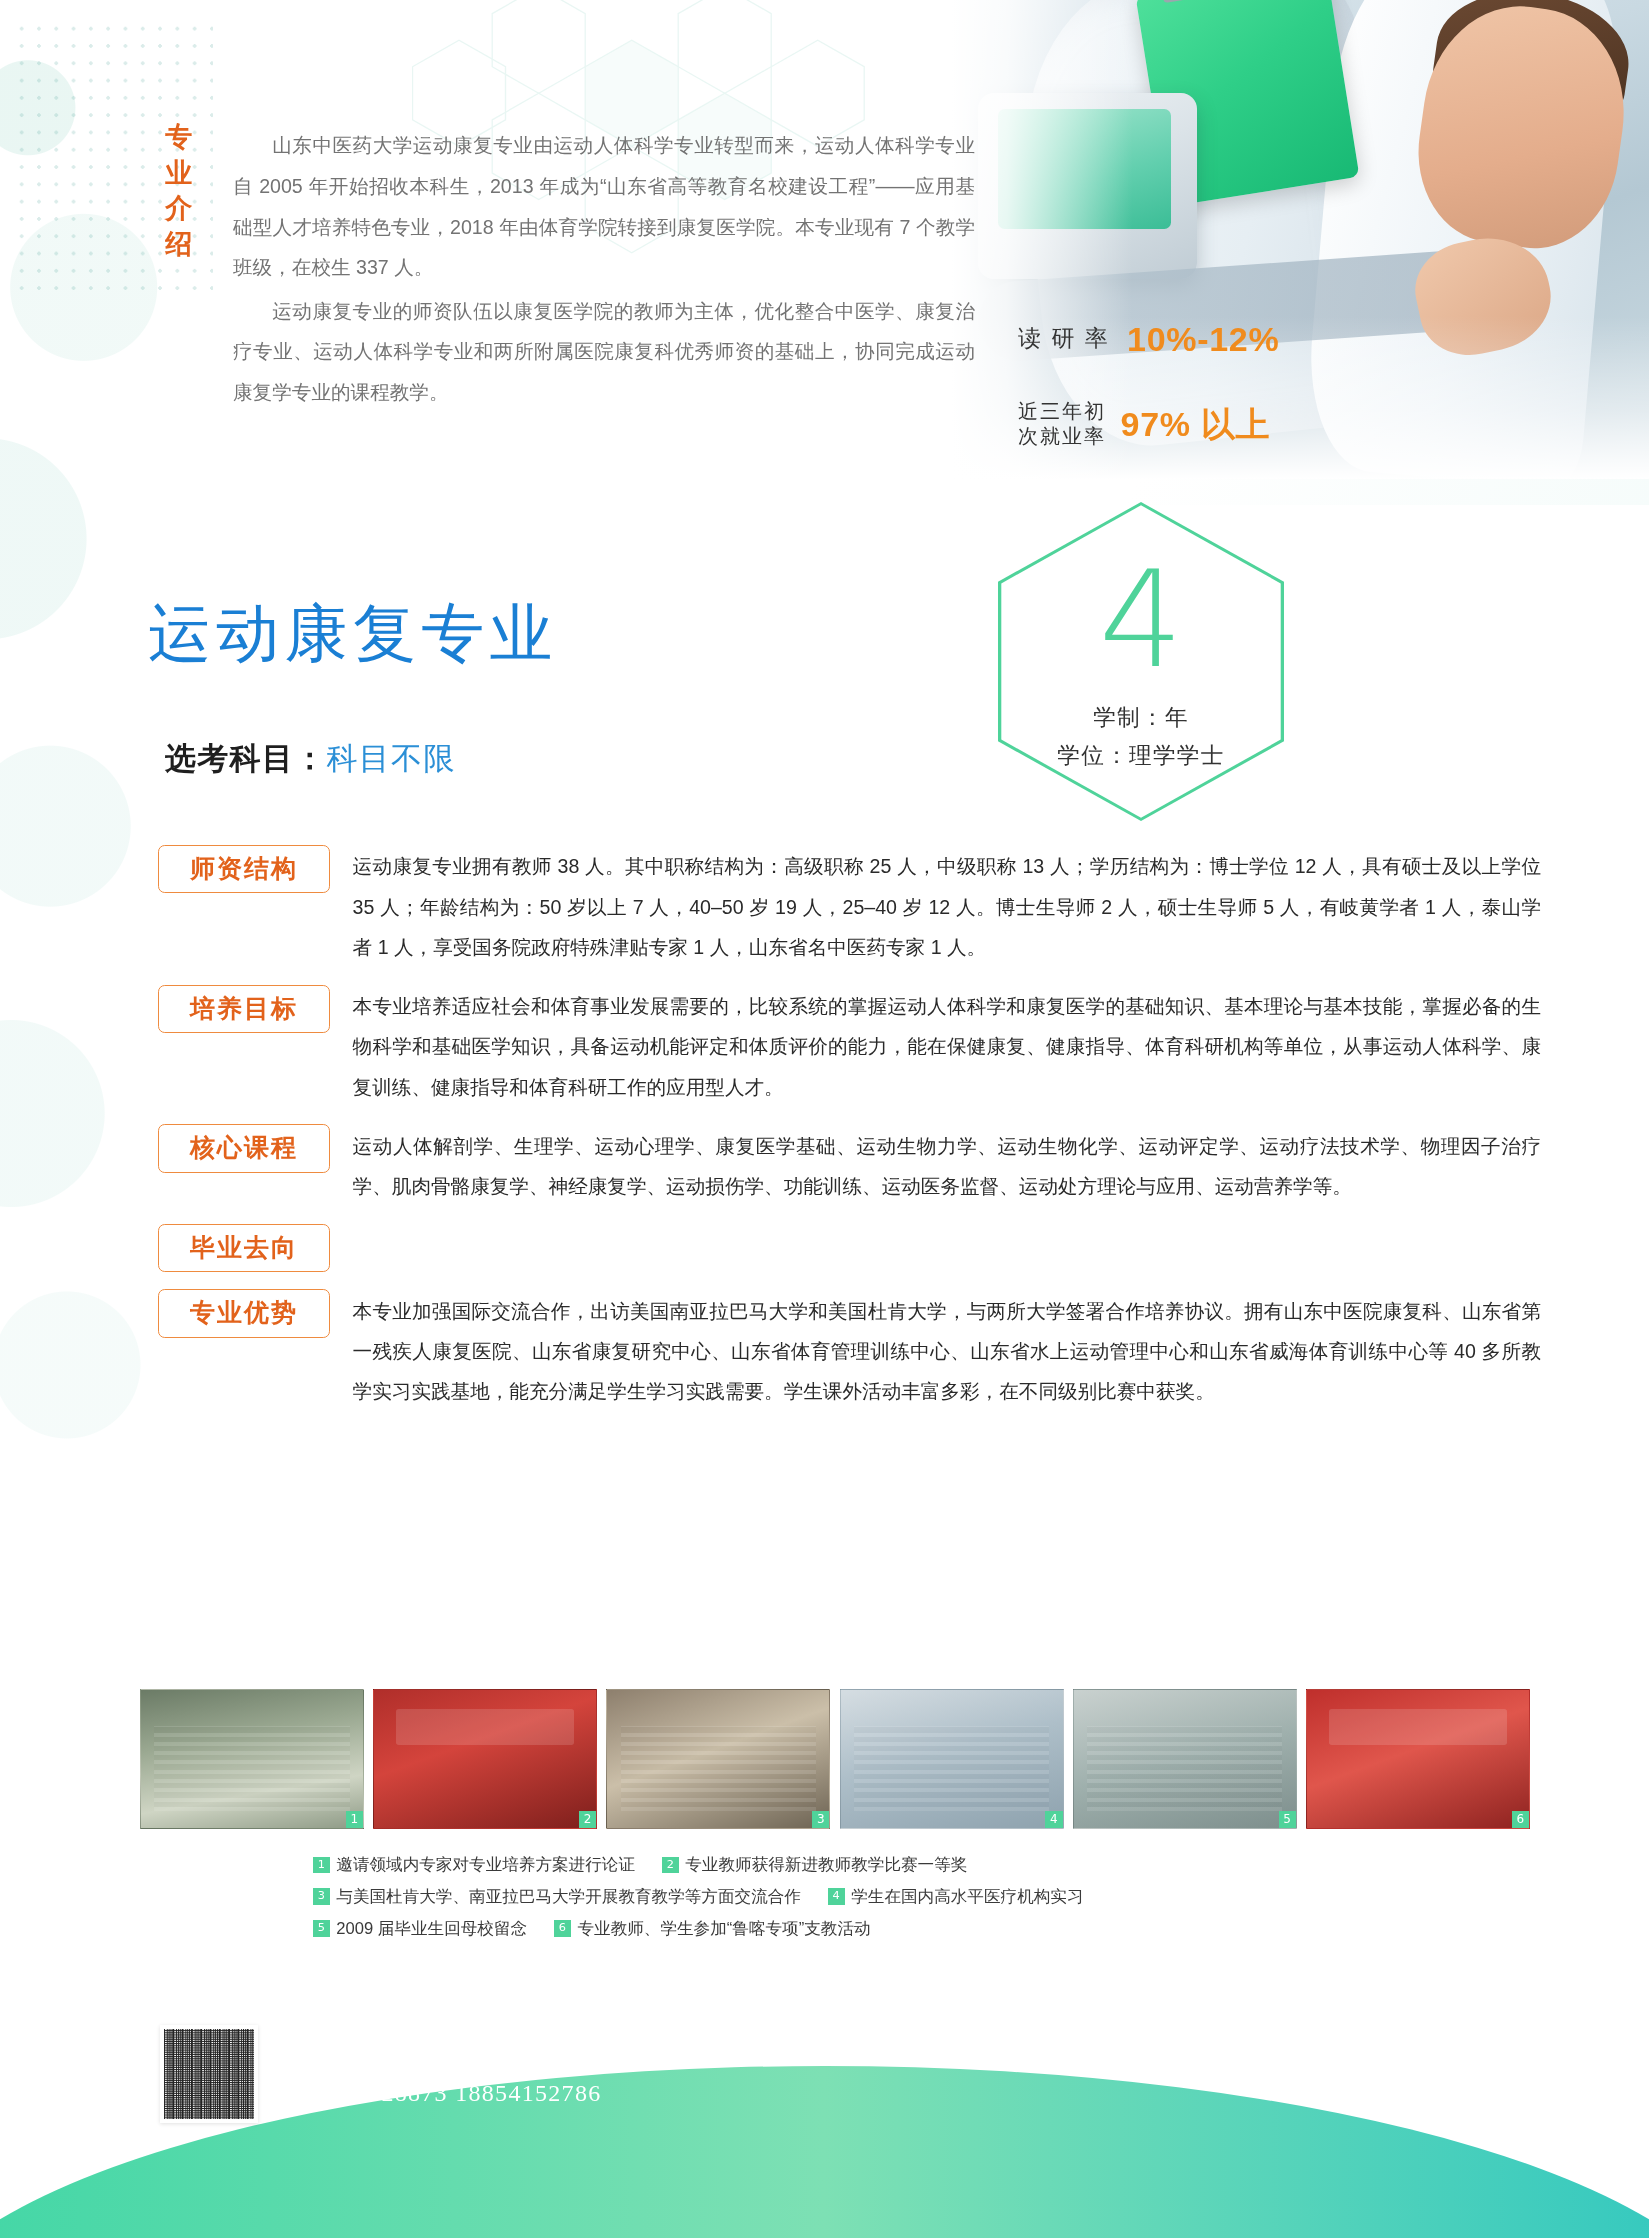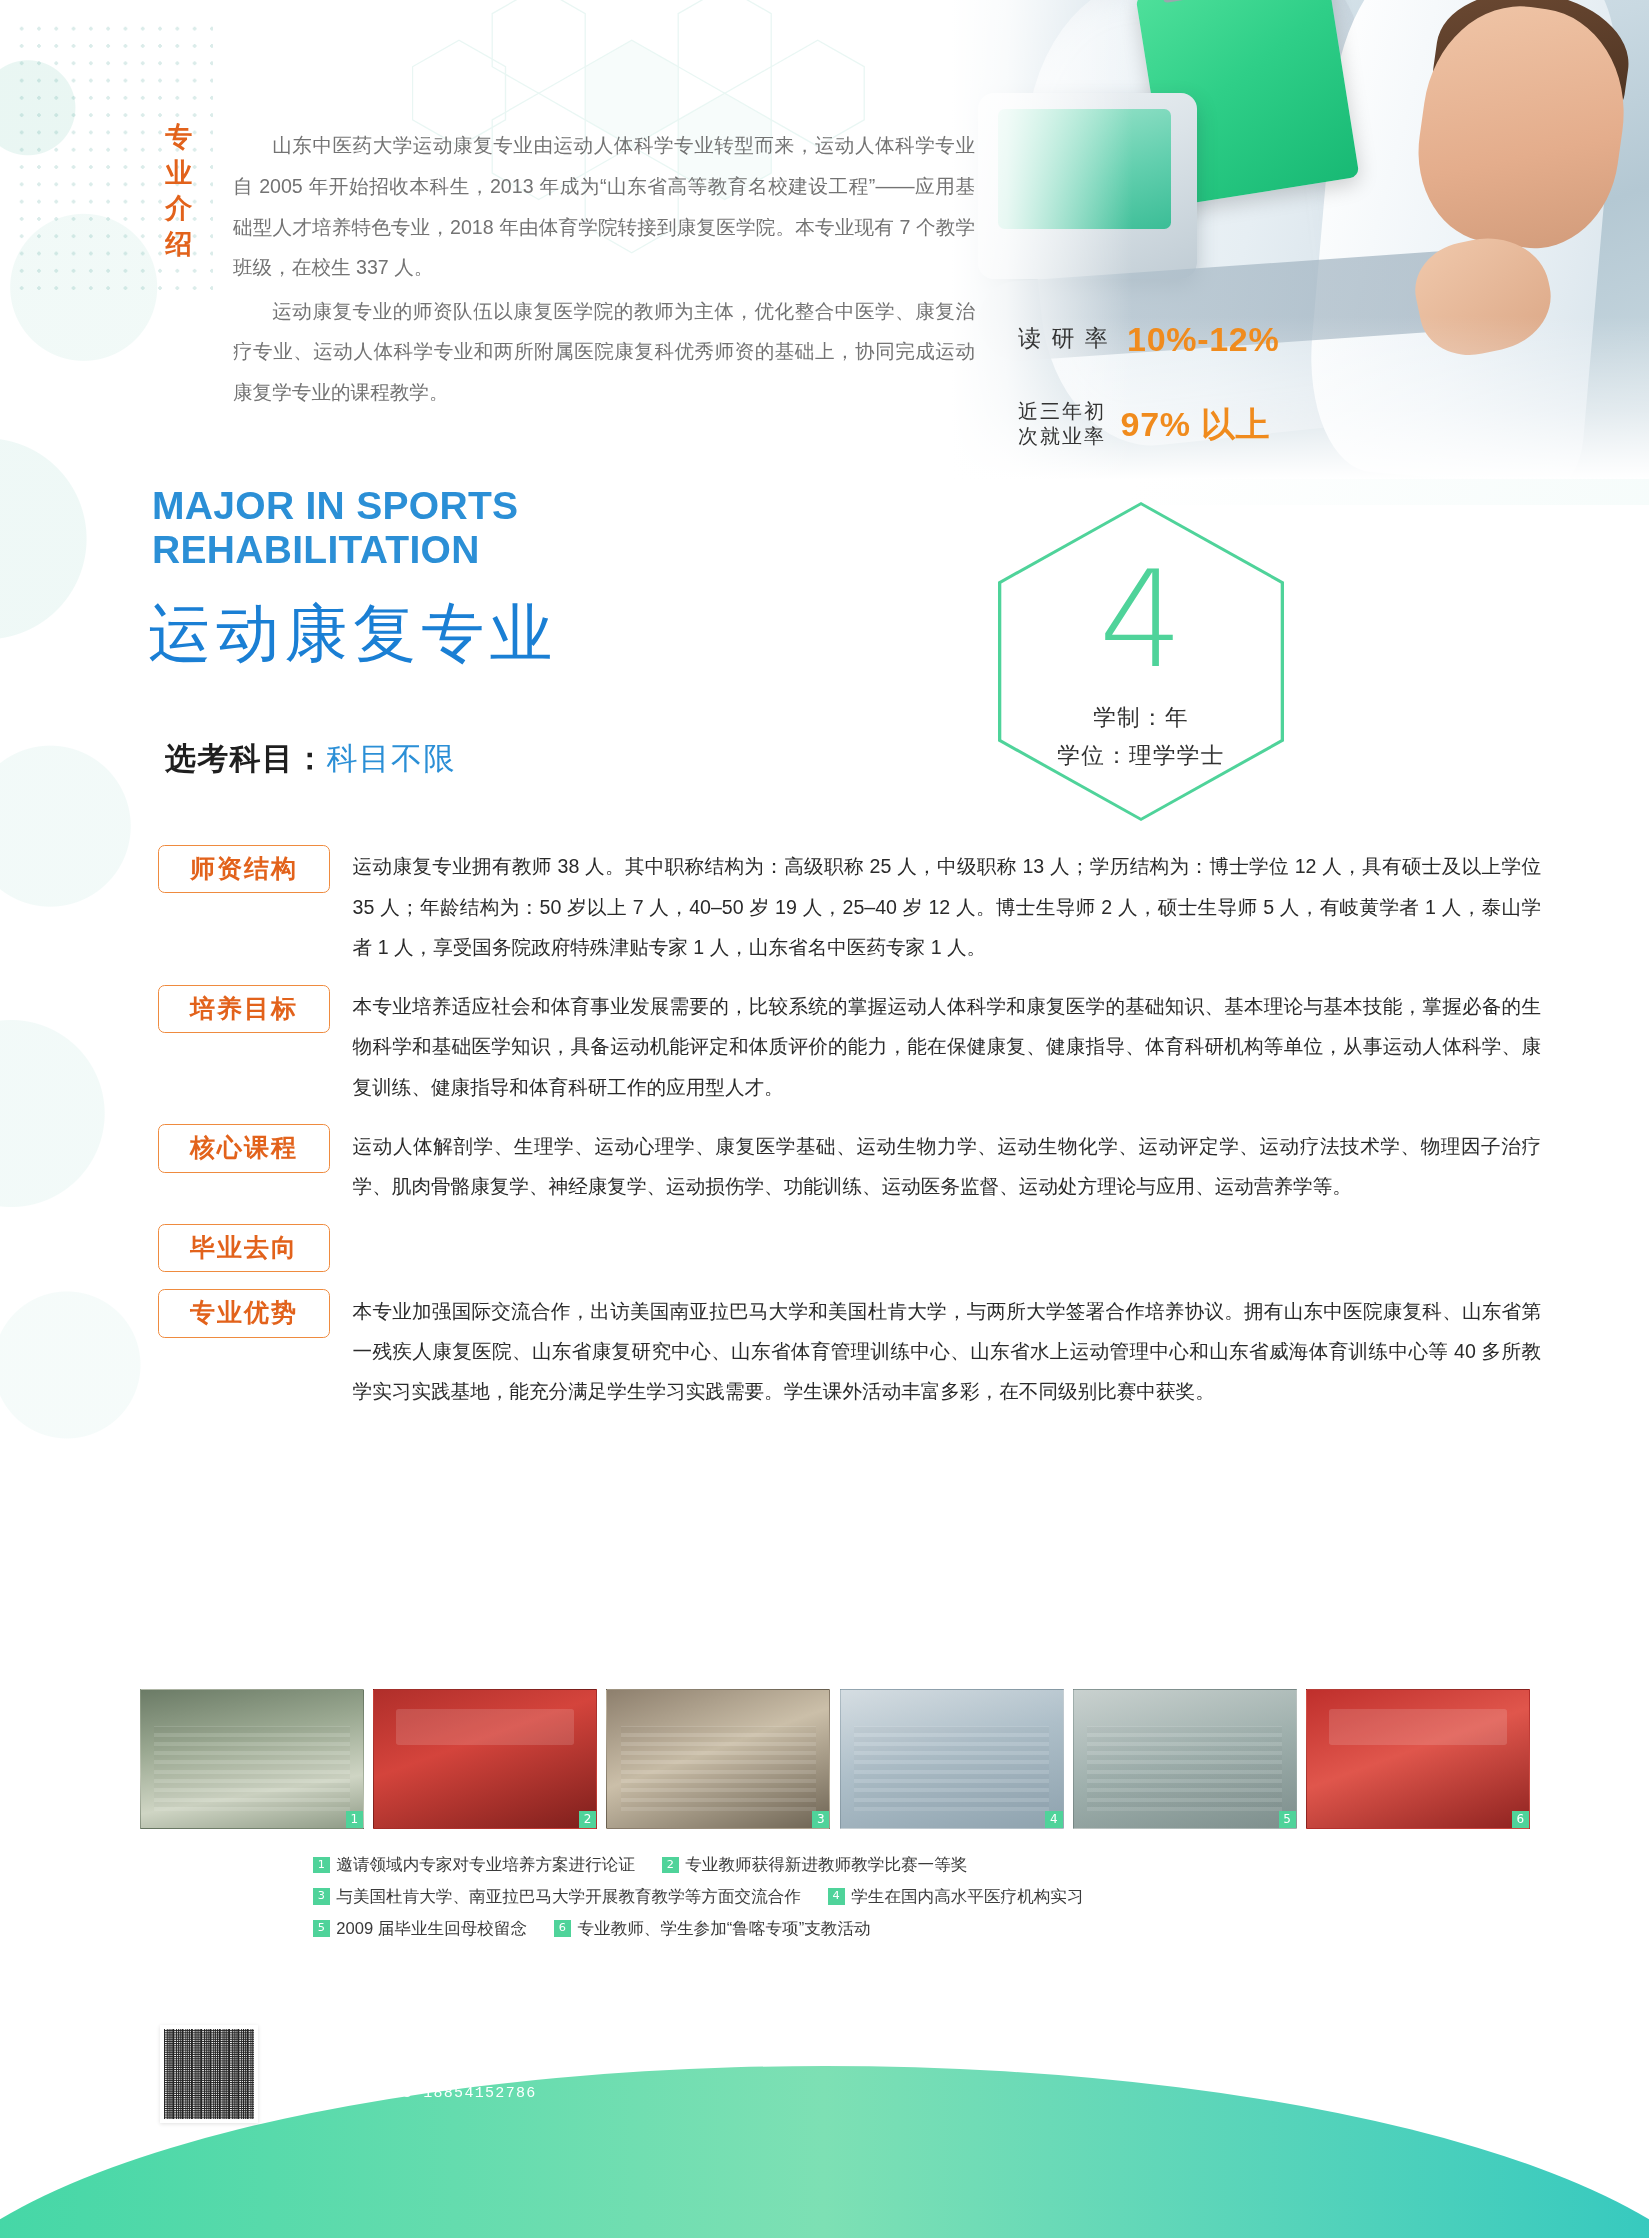--- a/index.html
+++ b/index.html
@@ -379,21 +379,21 @@
     width: 100%; height: 100%;
     background-color: #fff;
     background-image:
       linear-gradient(90deg, #111 12%, transparent 12% 18%, #111 18% 24%, transparent 24% 34%, #111 34% 40%, transparent 40% 52%, #111 52% 60%, transparent 60% 70%, #111 70% 78%, transparent 78% 88%, #111 88%),
       linear-gradient(0deg, #111 10%, transparent 10% 20%, #111 20% 27%, transparent 27% 38%, #111 38% 47%, transparent 47% 58%, #111 58% 66%, transparent 66% 77%, #111 77% 86%, transparent 86%);
     background-size: 9.3px 9.3px;
     opacity: .92;
   }
   .contact-text { color: #fff; }
   .contact-title { font-size: 24px; letter-spacing: 2.7px; font-weight: 600; margin-bottom: 6.7px; }
-  .contact-phone { font-size: 15px; letter-spacing: 1.3px; font-family: Liberation Mono, monospace; }
+  .contact-phone { font-size: 24px; letter-spacing: 1.3px; font-family: Liberation Serif, serif; }
 </style>
 </head>
 <body>
 
 <div class="page">
 
   <div class="bg-hex-left"></div>
   <div class="bg-dots"></div>
   <div class="bg-hexpattern"></div>
   <svg class="hexgrid" viewBox="0 0 700 560">
@@ -437,24 +437,20 @@
   <div class="rate-block rate-1">
     <span class="rate-label">读 研 率</span>
     <span class="rate-value">10%-12%</span>
   </div>
   <div class="rate-block rate-2">
     <span class="rate-label" style="white-space:pre-line">近三年初
 次就业率</span>
     <span class="rate-value">97% 以上</span>
   </div>
 
-  <div class="en-title">
-    <div>MAJOR IN SPORTS</div>
-    <div>REHABILITATION</div>
-  </div>
   <div class="cn-title">运动康复专业</div>
   <div class="subject-row">
     <span class="subject-key">选考科目：</span>
     <span class="subject-val">科目不限</span>
   </div>
 
   <div class="hex-badge">
     <div class="hex-shape"></div>
     <div class="hex-inner"></div>
     <div class="hex-num">4</div>

